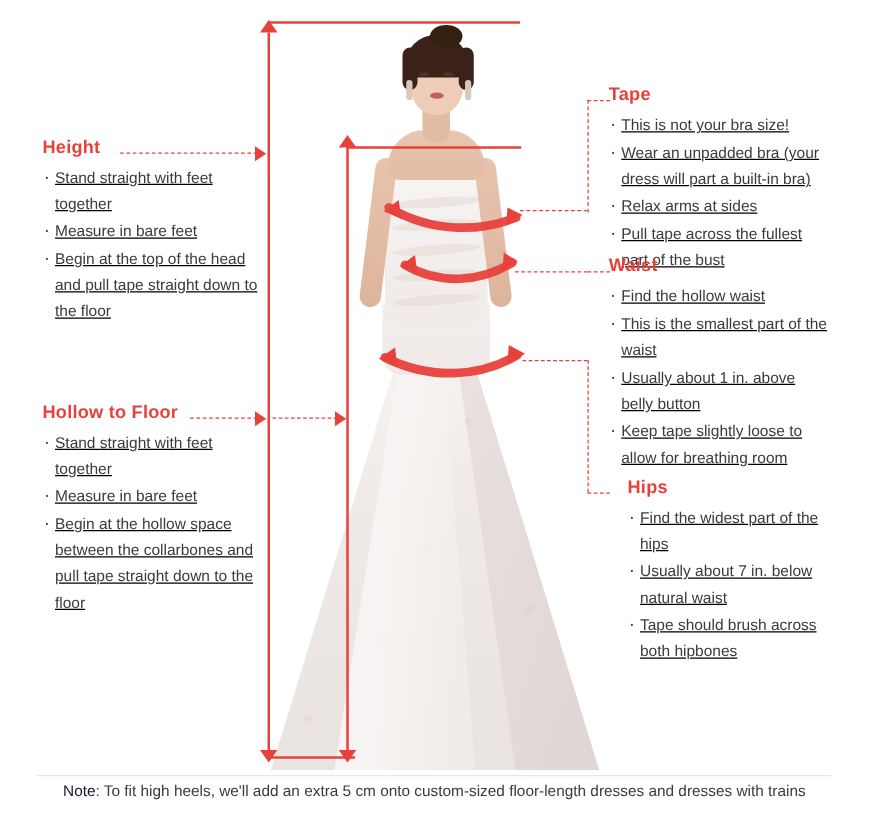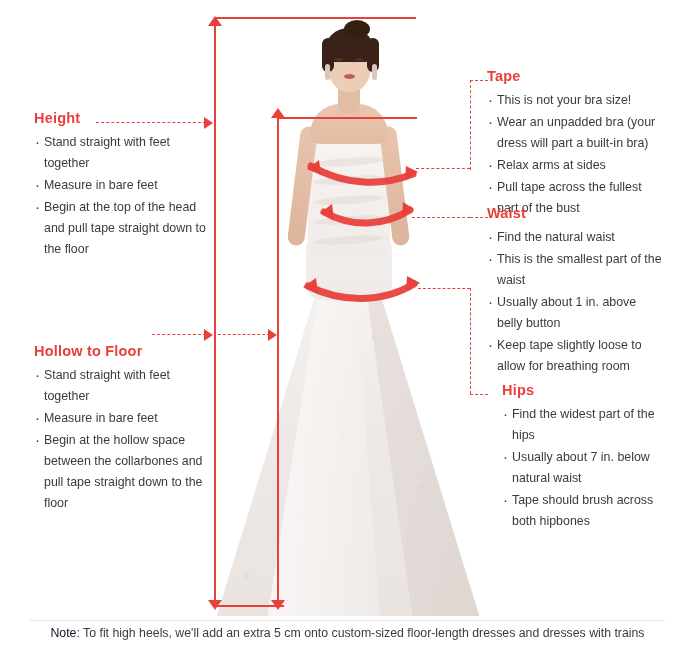--- a/index.html
+++ b/index.html
@@ -248,20 +248,21 @@
     margin: 0 0 6px 0;
     font-size: 14.5px;
     font-weight: bold;
     color: #e8413c;
     letter-spacing: .2px;
   }
   .block ul {
     margin: 0;
     padding: 0;
     list-style: none;
+    text-decoration: underline;
   }
   .block li {
     position: relative;
     font-size: 12.4px;
     line-height: 21px;
     color: #3b3b3b;
     padding-left: 10px;
     margin-bottom: 1px;
   }
   .block li::before {
@@ -374,21 +375,21 @@
 
   <div class="block" style="left:34px; top:110px; width:176px;">
     <h3>Height</h3>
     <ul>
       <li>Stand straight with feet together</li>
       <li>Measure in bare feet</li>
       <li>Begin at the top of the head and pull tape straight down to the floor</li>
     </ul>
   </div>
 
-  <div class="block" style="left:34px; top:322px; width:176px;margin-top:21px;">
+  <div class="block" style="left:34px; top:322px; width:176px;">
     <h3>Hollow to Floor</h3>
     <ul>
       <li>Stand straight with feet together</li>
       <li>Measure in bare feet</li>
       <li>Begin at the hollow space between the collarbones and pull tape straight down to the floor</li>
     </ul>
   </div>
 
   <div class="block" style="left:487px; top:68px; width:178px;">
     <h3>Tape</h3>
@@ -396,21 +397,21 @@
       <li>This is not your bra size!</li>
       <li>Wear an unpadded bra (your dress will part a built-in bra)</li>
       <li>Relax arms at sides</li>
       <li>Pull tape across the fullest part of the bust</li>
     </ul>
   </div>
 
   <div class="block" style="left:487px; top:205px; width:178px;">
     <h3>Waist</h3>
     <ul>
-      <li>Find the natural waist</li>
+      <li>Find the hollow waist</li>
       <li>This is the smallest part of the waist</li>
       <li>Usually about 1 in. above belly button</li>
       <li>Keep tape slightly loose to allow for breathing room</li>
     </ul>
   </div>
 
   <div class="block" style="left:502px; top:382px; width:178px;">
     <h3>Hips</h3>
     <ul>
       <li>Find the widest part of the hips</li>

